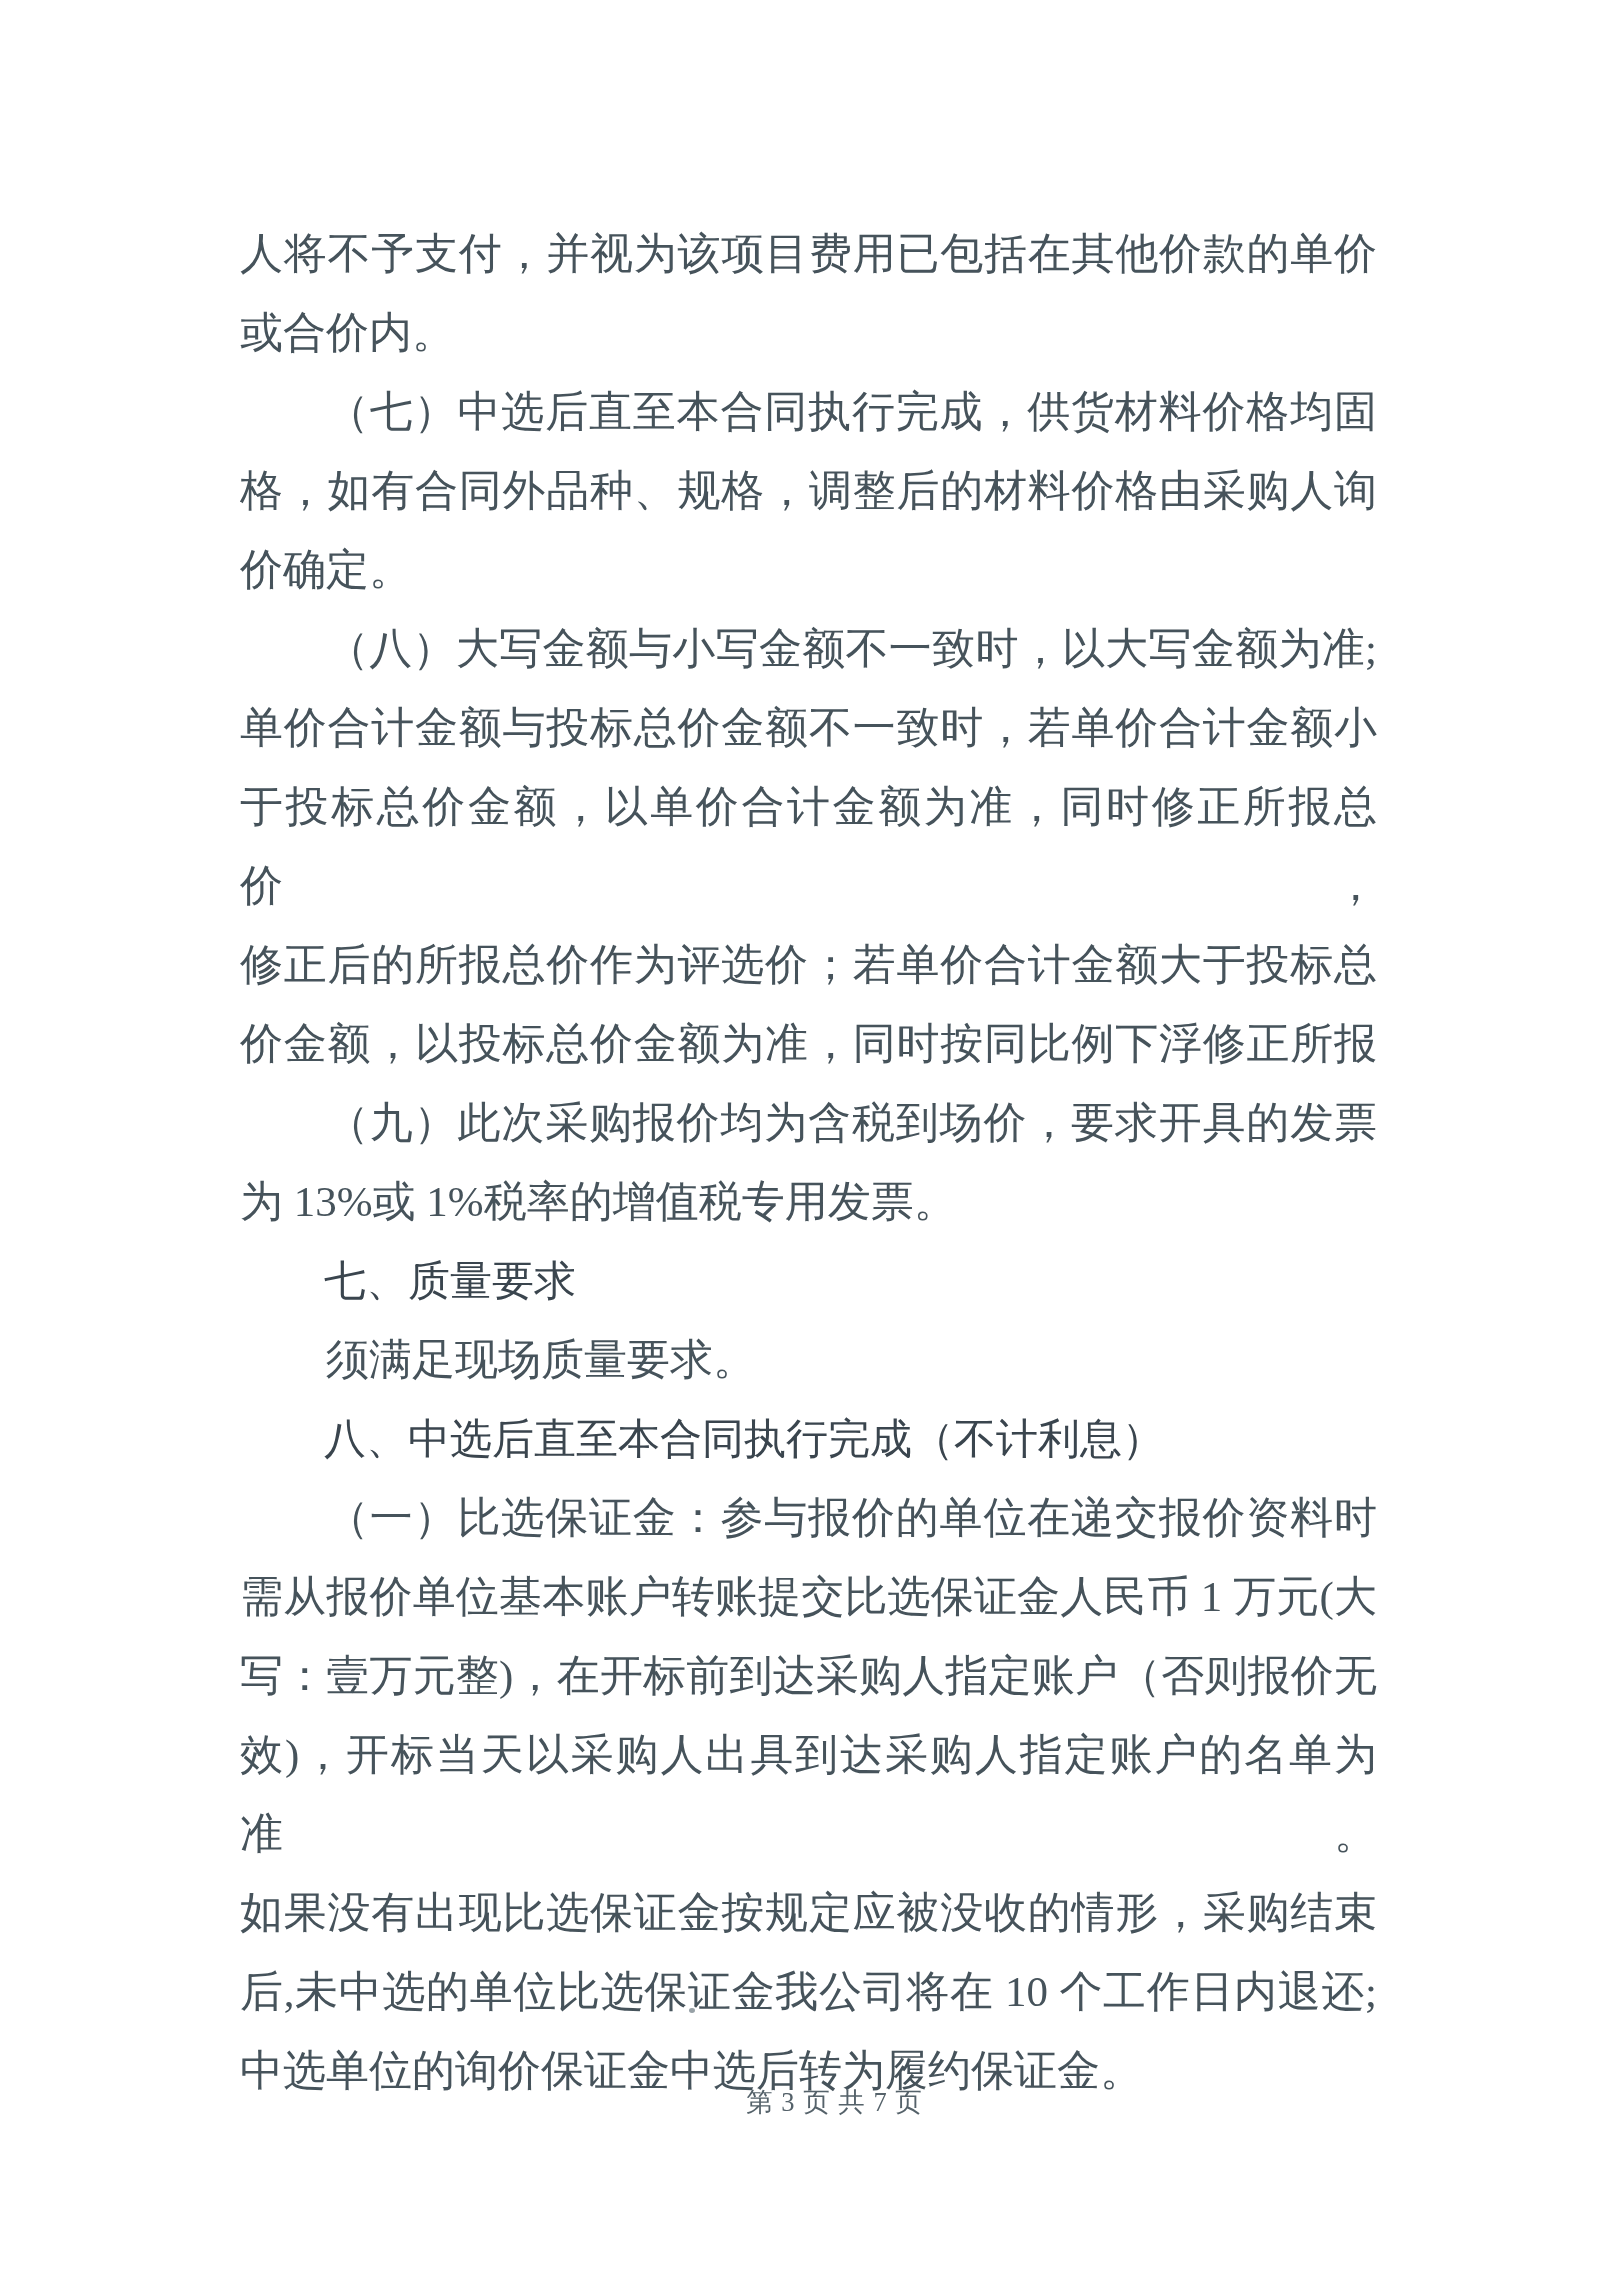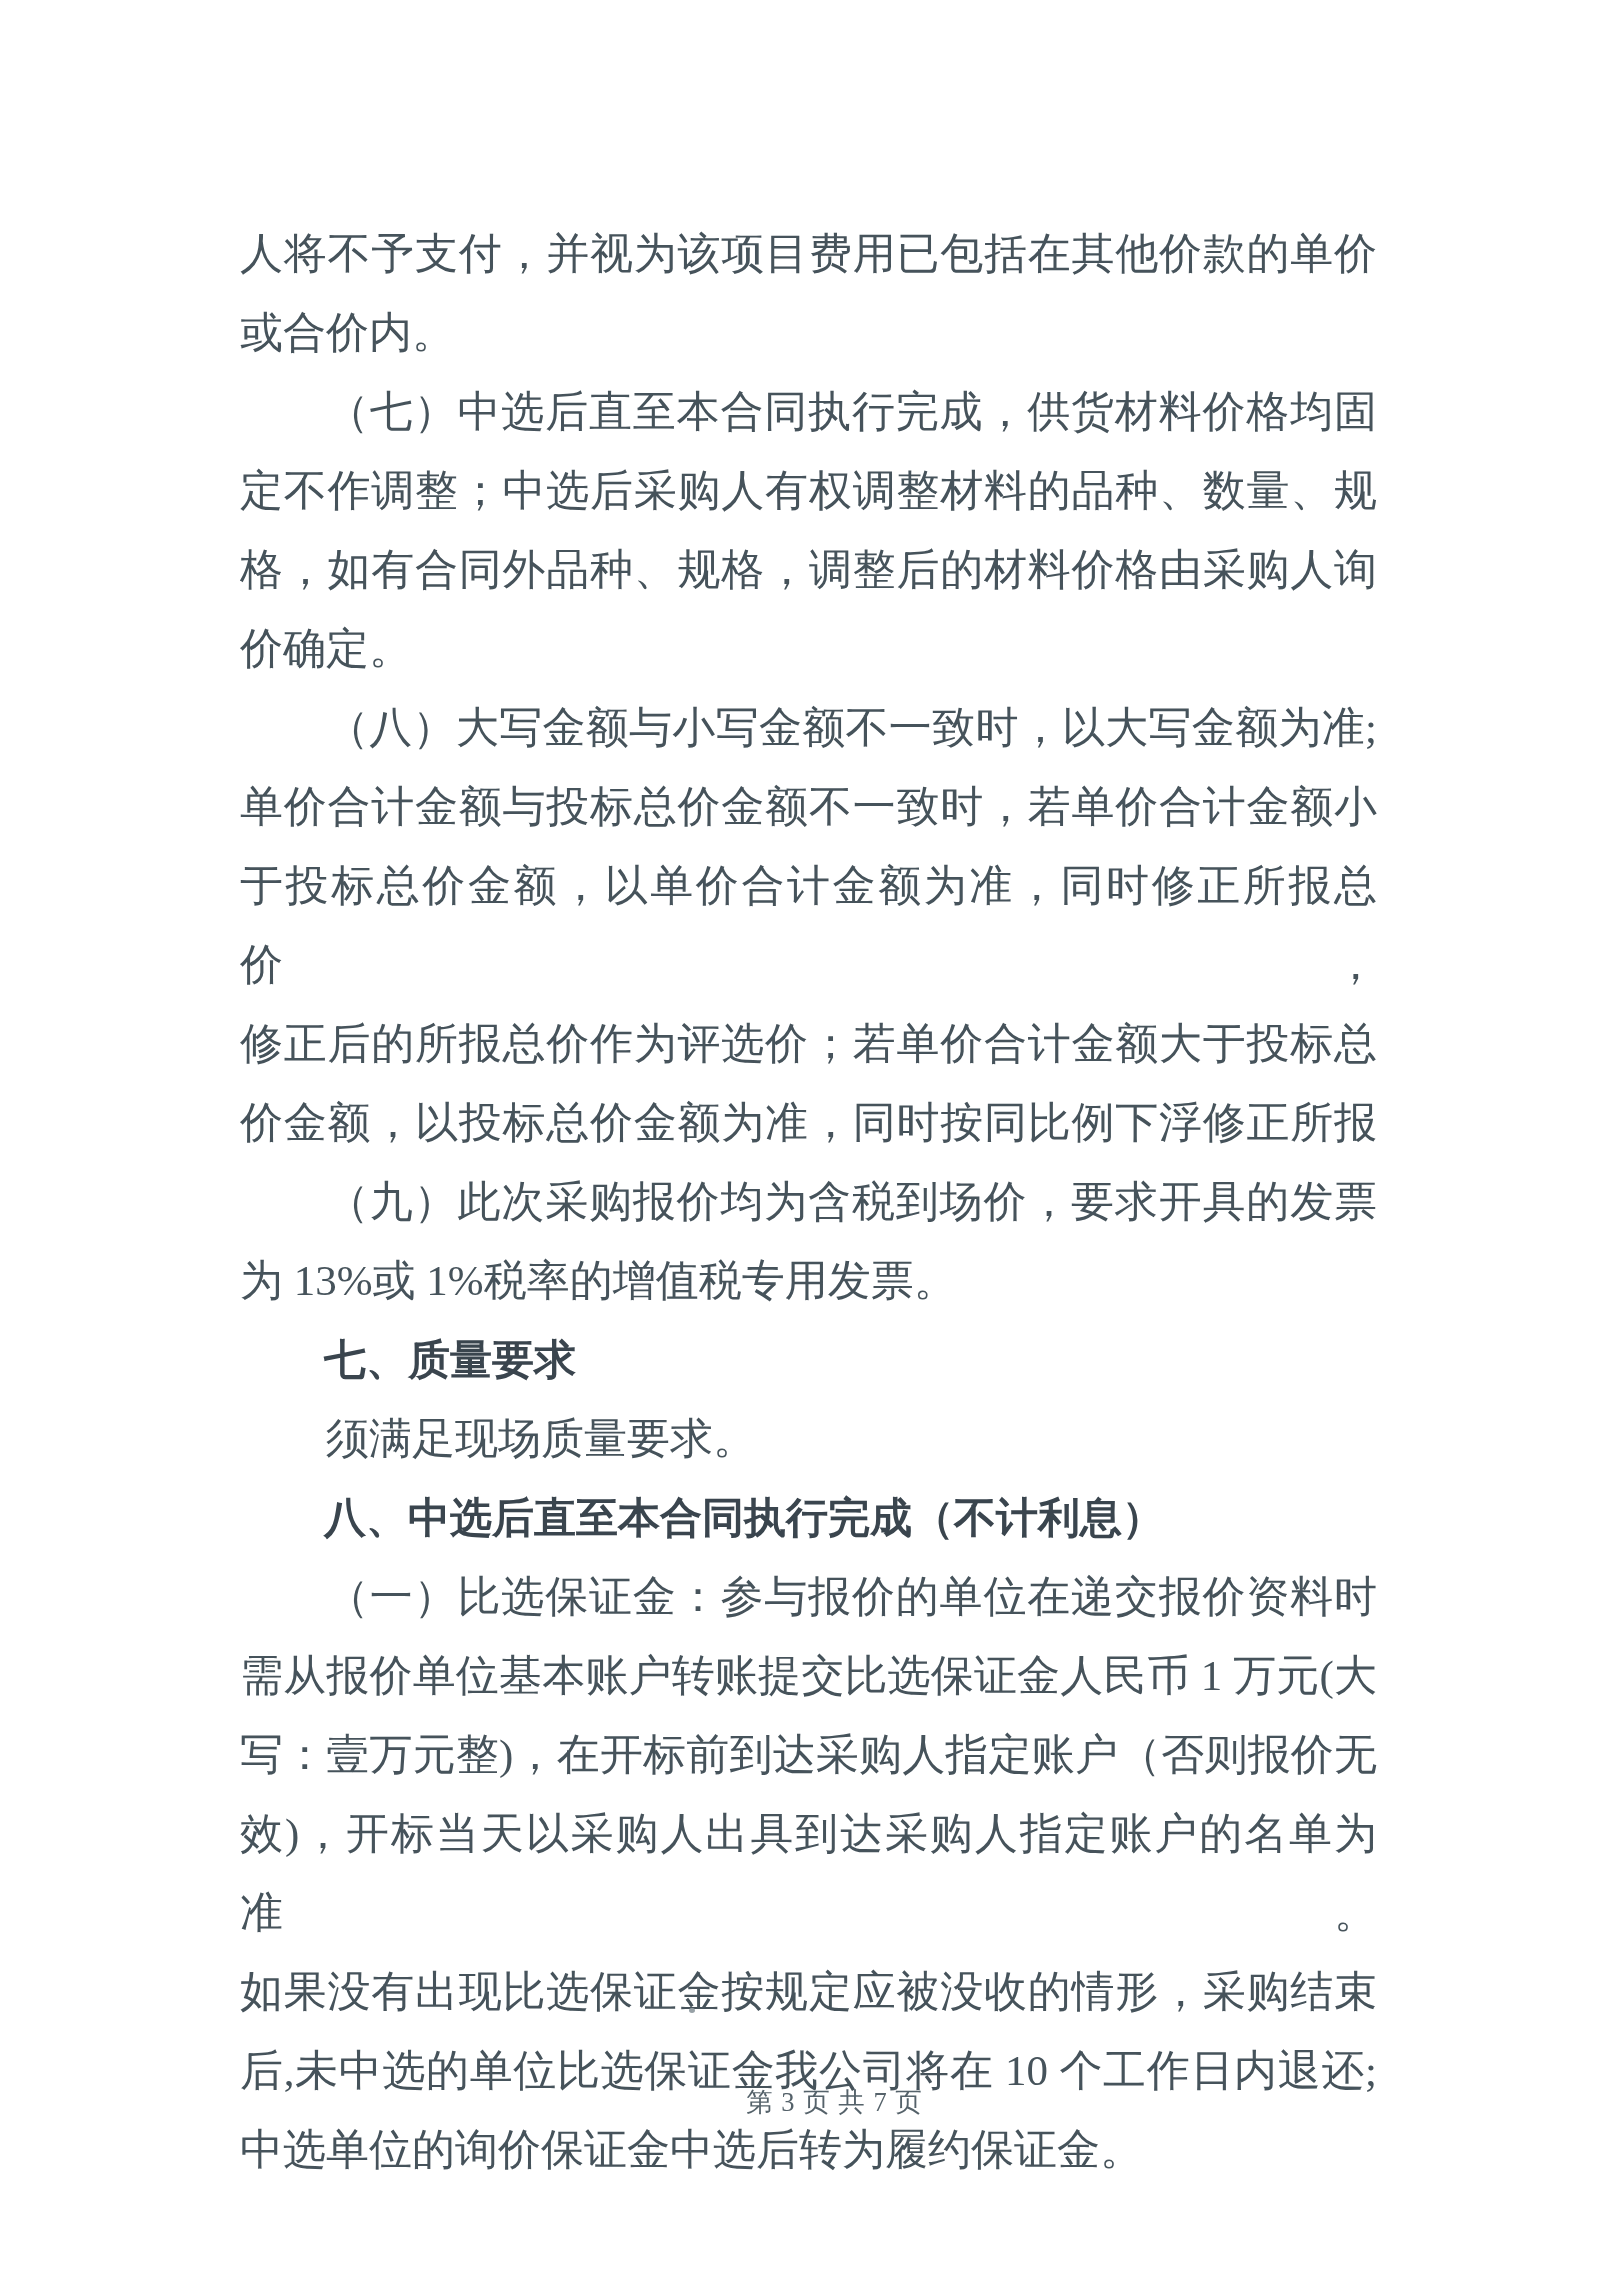--- a/index.html
+++ b/index.html
@@ -27,21 +27,21 @@
     line-height: 79px;
     color: var(--body-text, #46535b);
     text-align: justify;
     text-justify: inter-ideograph;
   }
   .line.justify { text-align-last: justify; }
   .line.indent  { text-indent: 2em; }
 
   .line.heading {
     font-family: "Liberation Sans", "DejaVu Sans", sans-serif;
-    font-weight: 700;
+    font-weight: 400;
     font-size: 42px;
     color: var(--heading-text, #3a454e);
     text-align: left;
     text-align-last: auto;
   }
 
   .footer {
     position: absolute;
     top: 2086px;
     left: 0;
@@ -65,21 +65,20 @@
   }
 </style>
 </head>
 <body>
 
 <div class="page">
   <div class="content">
     <div class="line justify">人将不予支付，并视为该项目费用已包括在其他价款的单价</div>
     <div class="line">或合价内。</div>
     <div class="line justify indent">（七）中选后直至本合同执行完成，供货材料价格均固</div>
-    <div class="line justify">定不作调整；中选后采购人有权调整材料的品种、数量、规</div>
     <div class="line justify">格，如有合同外品种、规格，调整后的材料价格由采购人询</div>
     <div class="line">价确定。</div>
     <div class="line justify indent">（八）大写金额与小写金额不一致时，以大写金额为准;</div>
     <div class="line justify">单价合计金额与投标总价金额不一致时，若单价合计金额小</div>
     <div class="line justify">于投标总价金额，以单价合计金额为准，同时修正所报总价，</div>
     <div class="line justify">修正后的所报总价作为评选价；若单价合计金额大于投标总</div>
     <div class="line justify">价金额，以投标总价金额为准，同时按同比例下浮修正所报</div>
     <div class="line justify indent">（九）此次采购报价均为含税到场价，要求开具的发票</div>
     <div class="line">为 13%或 1%税率的增值税专用发票。</div>
     <div class="line heading indent">七、质量要求</div>

